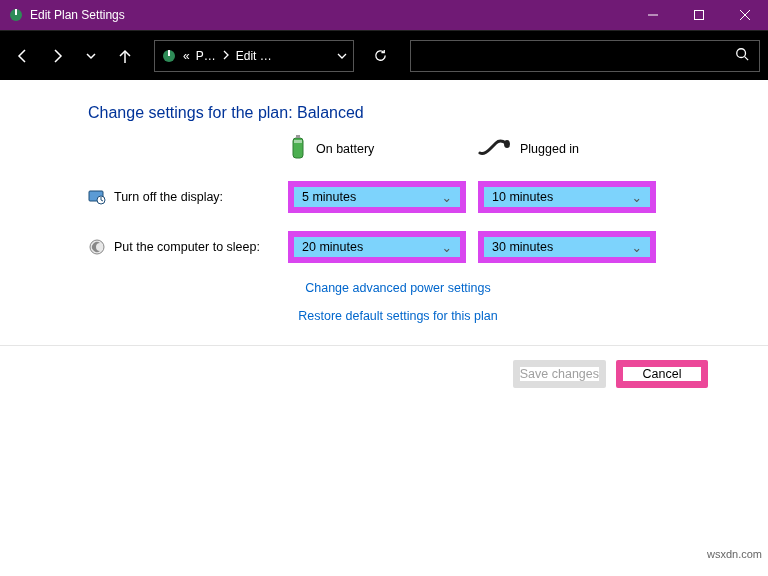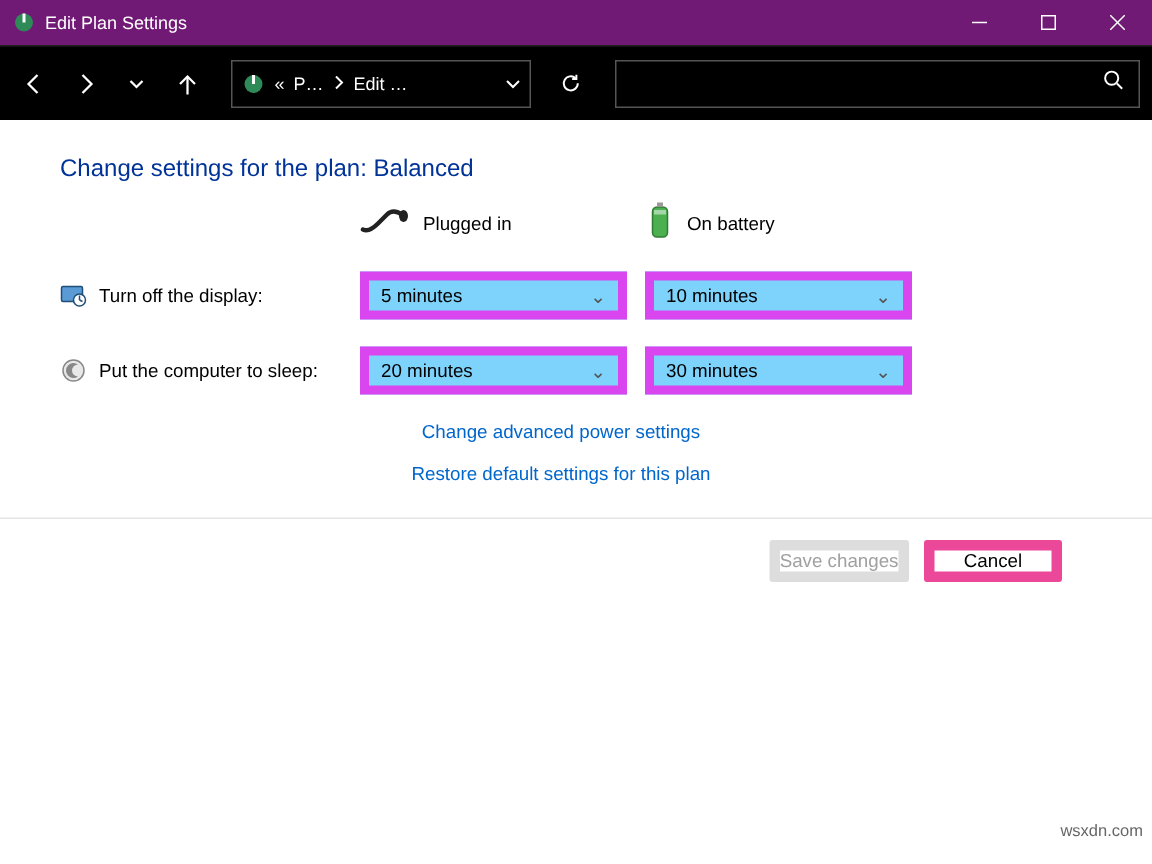--- a/index.html
+++ b/index.html
@@ -16,21 +16,21 @@
   
   .navbar { height: 50px; background: #000; display: flex; align-items: center; padding: 0 8px; gap: 4px; border-top: 1px solid #222; }
   .nav-btn { width: 30px; height: 30px; display: flex; align-items: center; justify-content: center; color: #fff; }
   .breadcrumb { display: flex; align-items: center; background: #000; border: 1px solid #555; height: 32px; width: 200px; margin-left: 10px; padding: 0 6px; color: #fff; font-size: 12px; gap: 6px; }
   .breadcrumb .crumb-icon { width: 16px; height: 16px; }
   .refresh { width: 32px; height: 32px; display:flex; align-items:center; justify-content:center; color:#fff; margin-left:6px;}
   .search { flex: 1; height: 32px; border: 1px solid #555; margin-left: 10px; display: flex; align-items: center; justify-content: flex-end; padding: 0 10px; }
   .search svg { stroke: #fff; }
 
   
-  .content { padding: 24px 60px 0 40px; color: #000; font-size: 13px; }
+  .content { padding: 24px 60px 0 88px; color: #000; font-size: 13px; }
   .heading { color: #003399; font-size: 16px; margin-bottom: 12px; font-weight: 400; }
   .sub { margin-bottom: 24px; font-size: 12.5px; }
 
   .cols-header { display: flex; padding-left: 200px; margin-bottom: 18px; align-items: center; }
   .col-head { width: 190px; display: flex; align-items: center; gap: 8px; font-size: 12.5px; }
 
   .row { display: flex; margin-bottom: 18px; }
   .row-label { width: 200px; display: flex; align-items: center; gap: 8px; font-size: 12.5px; }
   .row-label .ic { width: 18px; height: 18px; }
   .select { width: 178px; height: 32px; border: 6px solid #d946ef; display: flex; align-items: center; justify-content: space-between; padding: 0 8px; margin-right: 12px; font-size: 12.5px; background: #7dd3fc; }
@@ -139,36 +139,36 @@
     </span>
   </div>
 </div>
 
 <div class="content">
   <div class="heading">Change settings for the plan: Balanced</div>
 
   <div class="cols-header">
     <div class="col-head">
       <span>
-        <svg width="34" height="20" viewBox="0 0 34 20">
-            <path d="M2 16 Q6 18 12 12 L18 6 Q22 2 28 6" fill="none" stroke="#222" stroke-width="3" stroke-linecap="round"></path>
-            <ellipse cx="29" cy="7" rx="3" ry="4" fill="#222"></ellipse>
-          </svg>
-      </span>
-      <span>Plugged in</span>
-    </div>
-    <div class="col-head">
-      <span>
         <svg width="20" height="26" viewBox="0 0 20 26">
             <rect x="5" y="4" width="10" height="20" rx="3" fill="#4caf50" stroke="#2e7d32"></rect>
             <rect x="8" y="1" width="4" height="3" fill="#999"></rect>
             <rect x="6" y="6" width="8" height="3" fill="#a5d6a7"></rect>
           </svg>
       </span>
       <span>On battery</span>
+    </div>
+    <div class="col-head">
+      <span>
+        <svg width="34" height="20" viewBox="0 0 34 20">
+            <path d="M2 16 Q6 18 12 12 L18 6 Q22 2 28 6" fill="none" stroke="#222" stroke-width="3" stroke-linecap="round"></path>
+            <ellipse cx="29" cy="7" rx="3" ry="4" fill="#222"></ellipse>
+          </svg>
+      </span>
+      <span>Plugged in</span>
     </div>
   </div>
 
   <div class="row">
     <div class="row-label">
       <span class="ic">
         <svg viewBox="0 0 18 18" width="18" height="18">
             <rect x="1" y="3" width="14" height="10" rx="1" fill="#5b9bd5" stroke="#1f4e79"></rect>
             <circle cx="13" cy="12" r="4" fill="#fff" stroke="#1f4e79"></circle>
             <line x1="13" y1="9" x2="13" y2="12" stroke="#1f4e79"></line>

